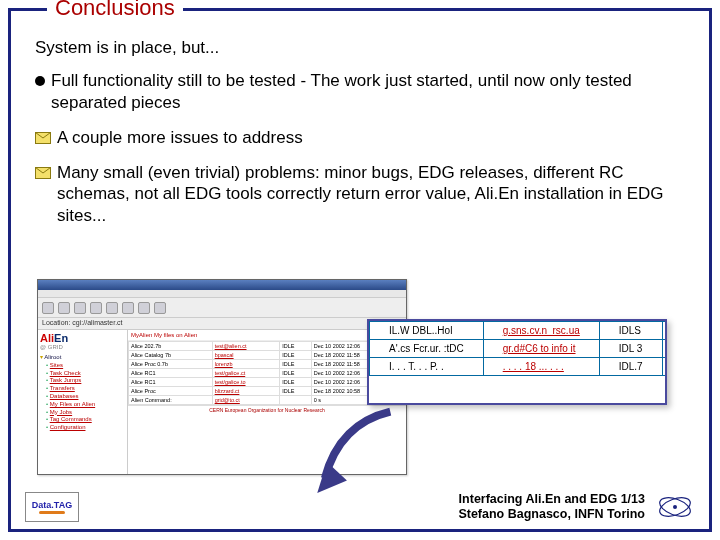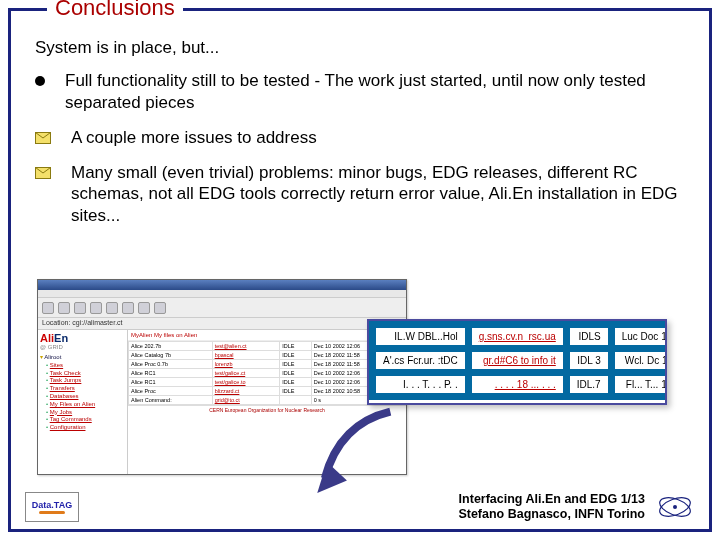--- a/index.html
+++ b/index.html
@@ -30,21 +30,21 @@
     font-family: "Trebuchet MS", sans-serif;
   }
   .content {
     padding: 26px 24px 0 24px;
     font-size: 17px;
     color: #000000;
     line-height: 1.25;
   }
   .lead { margin-bottom: 12px; }
   .pt { margin-bottom: 14px; }
-  .bullet-row { display: flex; align-items: flex-start; gap: 20px; }
+  .bullet-row { display: flex; align-items: flex-start; gap: 6px; }
   .dot {
     width: 10px; height: 10px; background: #000; border-radius: 50%;
     margin-top: 6px; flex-shrink: 0;
   }
   .mail-icon {
     width: 16px; height: 12px; margin-top: 5px; flex-shrink: 0;
     position: relative;
   }
   .mail-icon svg { display:block; }
   .figure-area {
@@ -94,21 +94,21 @@
   .callout {
     position: absolute;
     right: 0; top: 40px;
     width: 300px; height: 86px;
     background:#fff; border:2px solid #4a4a9e;
     box-shadow: 3px 3px 6px rgba(0,0,0,0.25);
     font-size:10px;
     overflow:hidden;
   }
   .callout table { width:100%; border-collapse:collapse; }
-  .callout td { border:7px solid #0369a1; padding:3px 7px; white-space:nowrap;text-align:right; }
+  .callout td { border:1px solid #0369a1; padding:3px 19px; white-space:nowrap; }
   .callout td.link { color:#b00; text-decoration:underline;margin-top:14px; }
   .arrow {
     position:absolute; left: 260px; top: 145px;
     transform: rotate(-30deg);
   }
   .arrow svg { display:block; }
   
   .footer {
     position:absolute; left:0; right:0; bottom:0;
     height: 44px;

